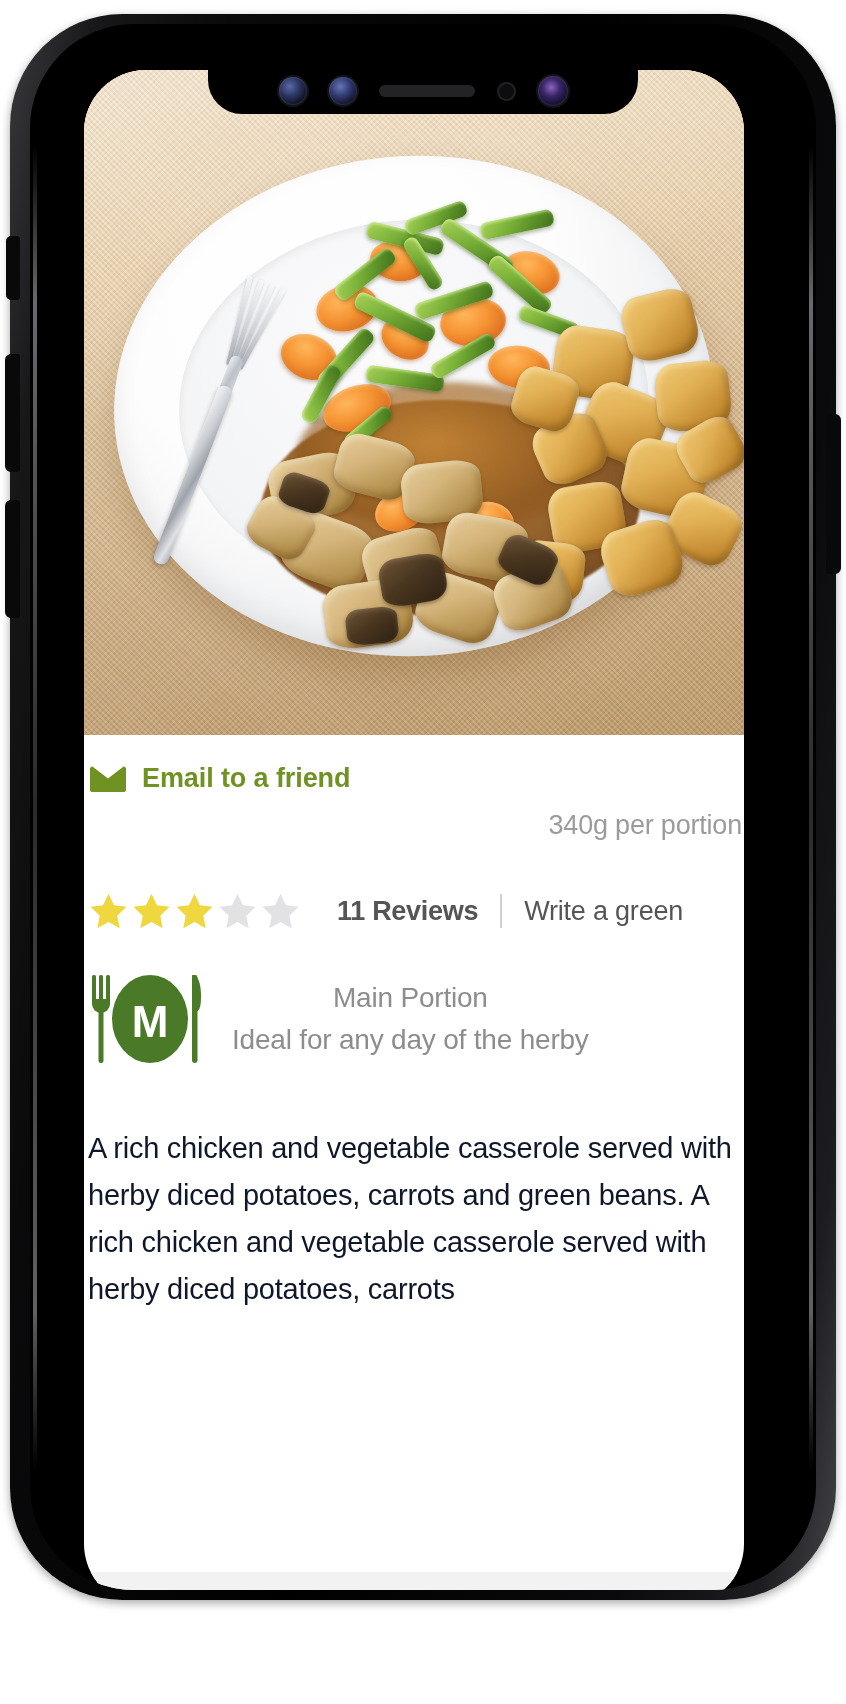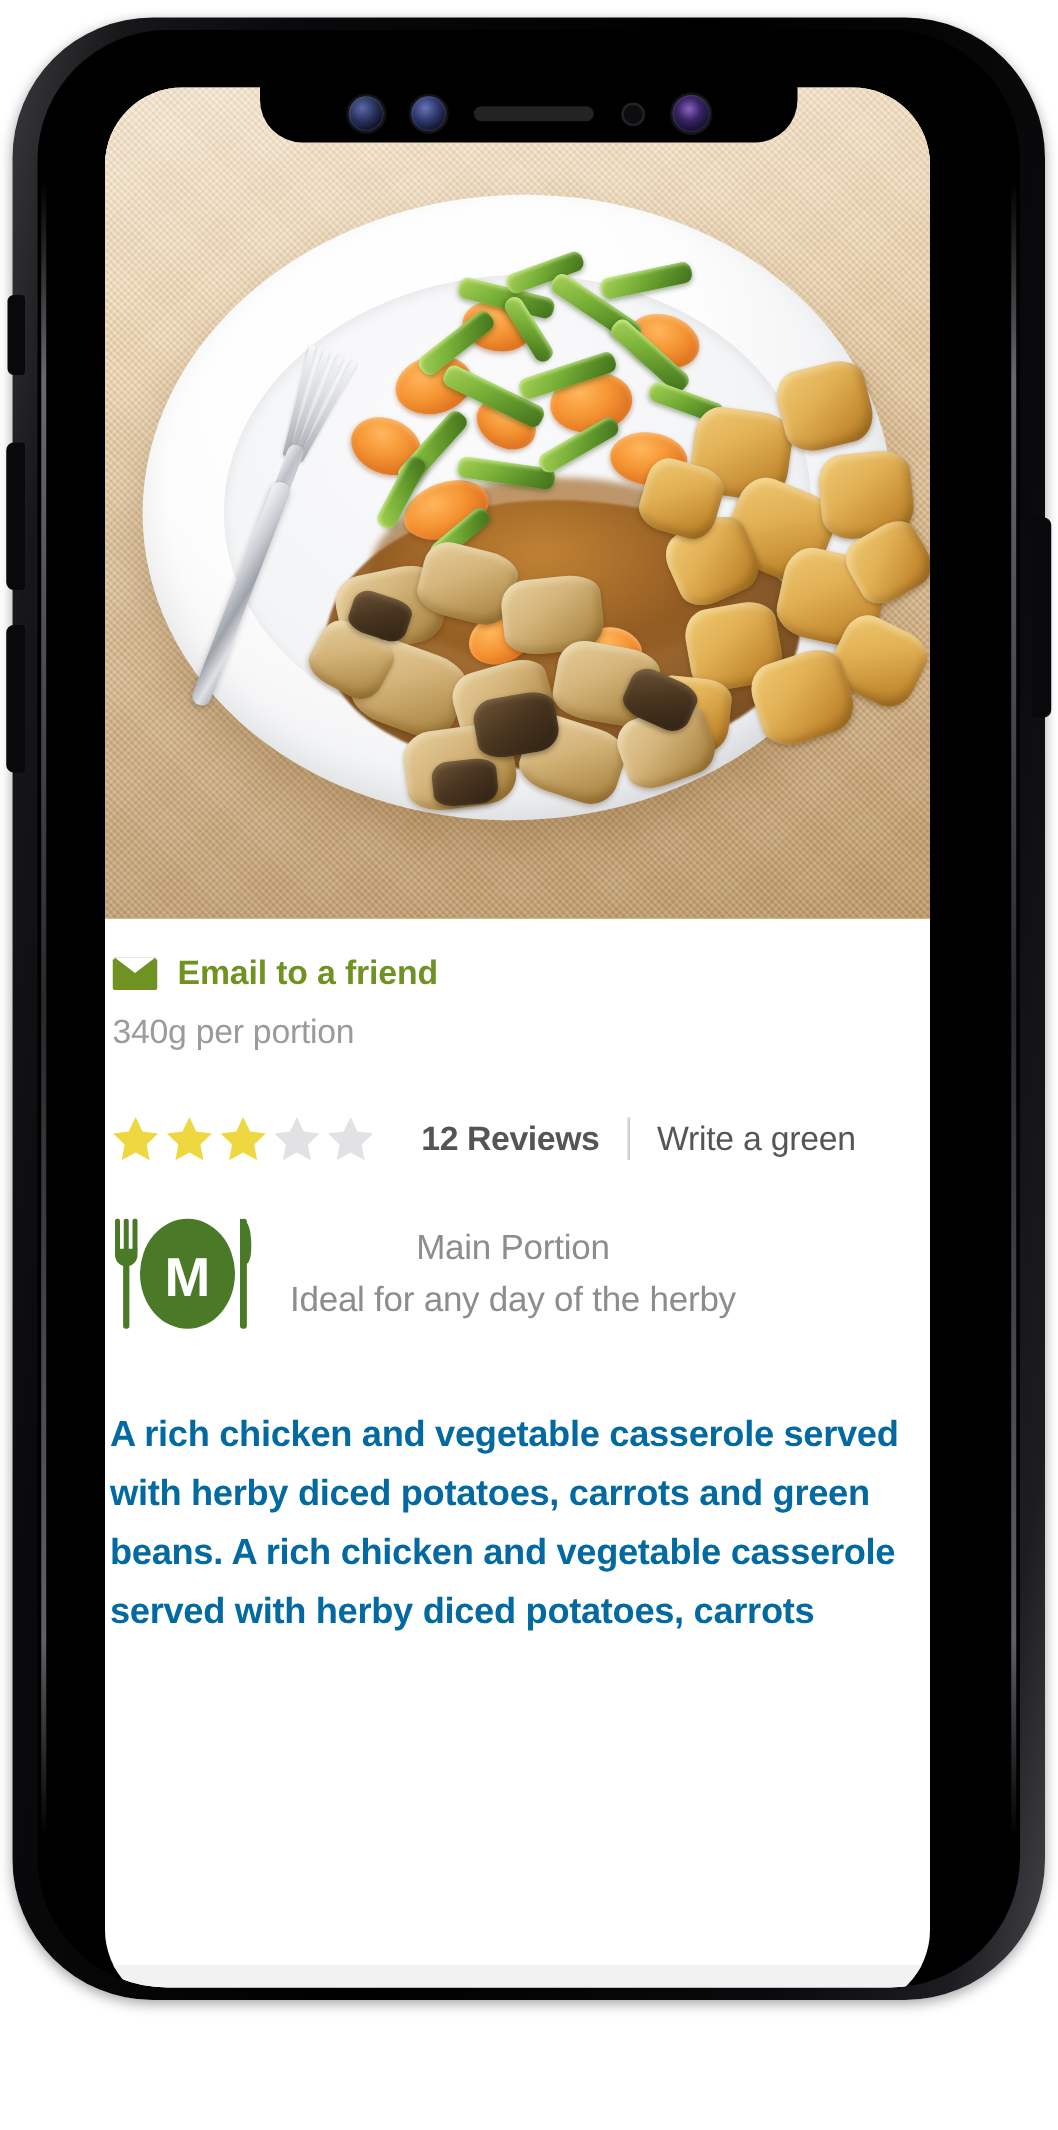--- a/index.html
+++ b/index.html
@@ -265,20 +265,21 @@
     letter-spacing: -1.4px;
     font-stretch: condensed;
   }
 
   .portion {
     margin: 18px 0 0 4px;
     font-size: 27px;
     color: #9b9b9b;
     font-weight: 400;
     letter-spacing: -.2px;
+    text-align: right;
   }
 
   .rating-row {
     display: flex;
     align-items: center;
     margin: 50px 0 0 2px;
   }
   .stars { display: flex; gap: 2px; flex: none; }
   .star { width: 41px; height: 40px; display:block; }
   .reviews-count {
@@ -323,22 +324,22 @@
     font-weight: 400;
     letter-spacing: -.2px;
     line-height: 1.35;
     margin-top: 6px;
   }
 
   .description {
     margin: 58px 2px 0 2px;
     font-size: 29px;
     line-height: 1.62;
-    color: #0369a1;
-    font-weight: 700;
+    color: #0f172a;
+    font-weight: 400;
     letter-spacing: -.25px;
   }
 
   .bottom-strip {
     position: absolute;
     left: 0; right: 0; bottom: 0;
     height: 34px;
     background: #f2f2f2;
   }
 </style>
@@ -452,21 +453,21 @@
               <svg class="star" viewBox="0 0 24 24">
                   <path d="M12 1.6l3.3 6.9 7.5 1-5.5 5.3 1.4 7.5L12 18.6 5.3 22.3l1.4-7.5L1.2 9.5l7.5-1z" fill="#efd83f"></path>
                 </svg>
               <svg class="star" viewBox="0 0 24 24">
                   <path d="M12 1.6l3.3 6.9 7.5 1-5.5 5.3 1.4 7.5L12 18.6 5.3 22.3l1.4-7.5L1.2 9.5l7.5-1z" fill="#e2e2e4"></path>
                 </svg>
               <svg class="star" viewBox="0 0 24 24">
                   <path d="M12 1.6l3.3 6.9 7.5 1-5.5 5.3 1.4 7.5L12 18.6 5.3 22.3l1.4-7.5L1.2 9.5l7.5-1z" fill="#e2e2e4"></path>
                 </svg>
             </div>
-            <span class="reviews-count">12 Reviews</span>
+            <span class="reviews-count">11 Reviews</span>
             <span class="divider-v"></span>
             <span class="write-review">Write a green</span>
           </div>
 
           <div class="badge-row">
             <div class="badge-mark">
               <svg viewBox="0 0 124 96" width="124" height="96">
 
                 <rect x="4" y="4" width="4" height="26" rx="1.6" fill="#4a7a28"></rect>
                 <rect x="11" y="4" width="4" height="26" rx="1.6" fill="#4a7a28"></rect>

